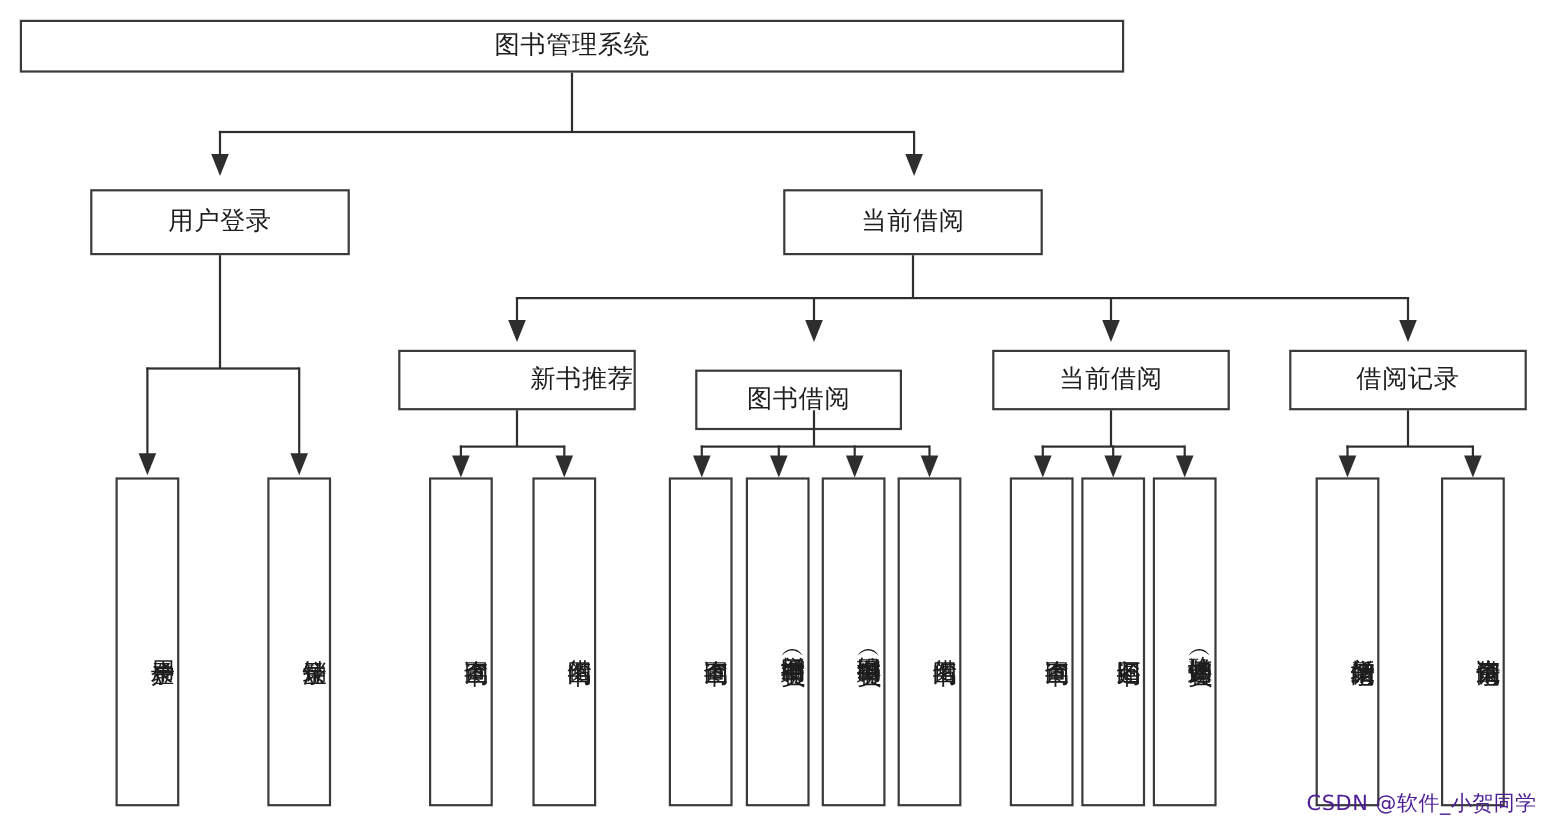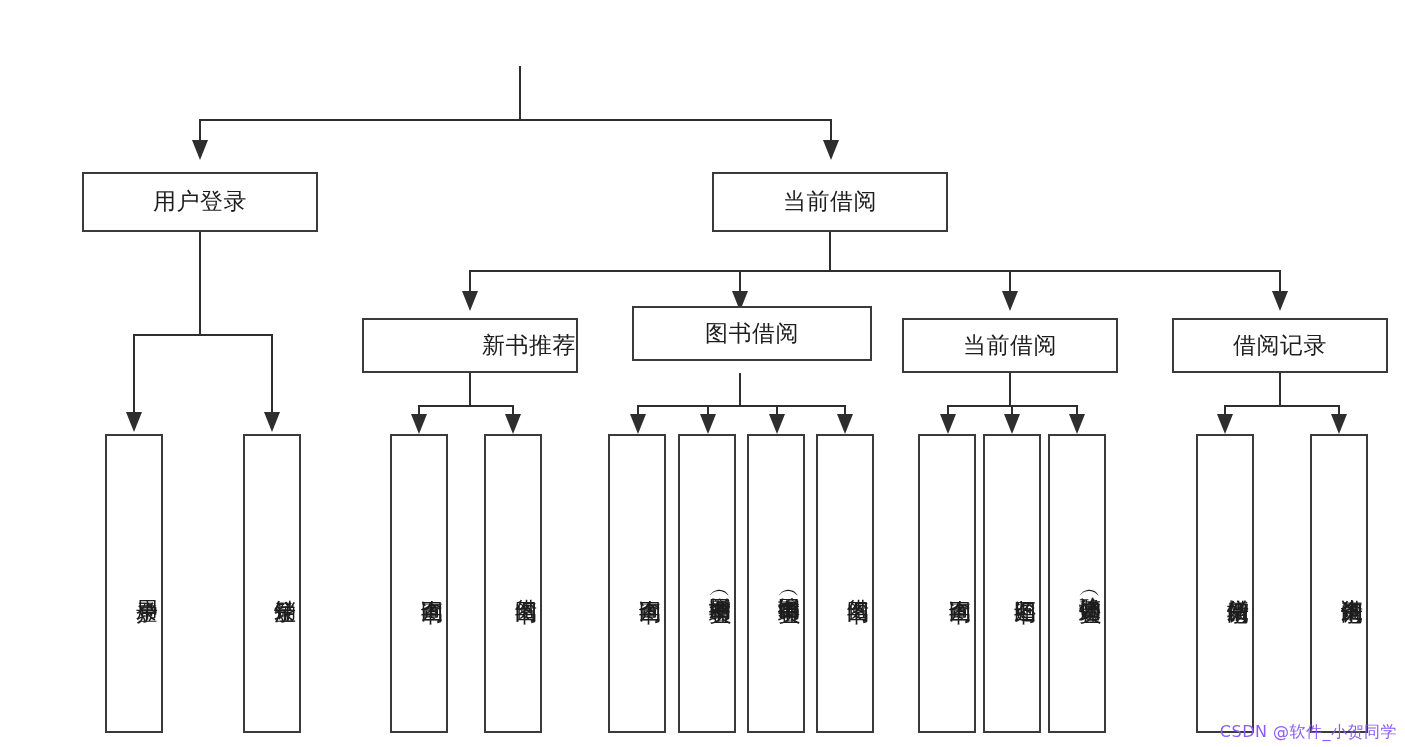--- a/index.html
+++ b/index.html
@@ -61,32 +61,35 @@
     width: 0;
     height: 0;
     border-left: 8px solid transparent;
     border-right: 8px solid transparent;
     border-top: 20px solid #2e2e2e;
   }
   #watermark {
     position: absolute;
     right: 8px;
     bottom: 4px;
-    font-size: 16px;
-    color: #8b5cf6;
+    font-size: 19px;
+    color: #4c1d95;
     letter-spacing: 0.5px;
     white-space: nowrap;
     font-family: "DejaVu Sans", "Liberation Sans", sans-serif;
   }
 </style>
 </head>
 <body>
 
 <div id="canvas">
 
+  <div class="node horizontal" style="left:18px; top:18px; width:1004px; height:48px;">
+    <span>图书管理系统</span>
+  </div>
 
   <div class="edge v" style="left:519px; top:66px; height:54px;"></div>
 
   <div class="edge h" style="left:199px; top:119px; width:632px;"></div>
 
   <div class="edge v" style="left:199px; top:119px; height:23px;"></div>
   <div class="arrow" style="left:192px; top:140px;"></div>
   <div class="edge v" style="left:830px; top:119px; height:23px;"></div>
   <div class="arrow" style="left:823px; top:140px;"></div>
 
@@ -111,21 +114,21 @@
   <div class="edge v" style="left:739px; top:270px; height:22px;"></div>
   <div class="arrow" style="left:732px; top:291px;"></div>
   <div class="edge v" style="left:1009px; top:270px; height:22px;"></div>
   <div class="arrow" style="left:1002px; top:291px;"></div>
   <div class="edge v" style="left:1279px; top:270px; height:22px;"></div>
   <div class="arrow" style="left:1272px; top:291px;"></div>
 
   <div class="node horizontal" style="left:362px; top:318px; width:216px; height:55px;justify-content:flex-end;">
     <span>新书推荐</span>
   </div>
-  <div class="node horizontal" style="left:632px; top:306px; width:240px; height:55px;">
+  <div class="node horizontal" style="left:632px; top:336px; width:188px; height:55px;">
     <span>图书借阅</span>
   </div>
   <div class="node horizontal" style="left:1172px; top:318px; width:216px; height:55px;">
     <span>借阅记录</span>
   </div>
   <div class="node horizontal" style="left:902px; top:318px; width:216px; height:55px;">
     <span>当前借阅</span>
   </div>
 
   <div class="edge v" style="left:469px; top:373px; height:33px;"></div>

